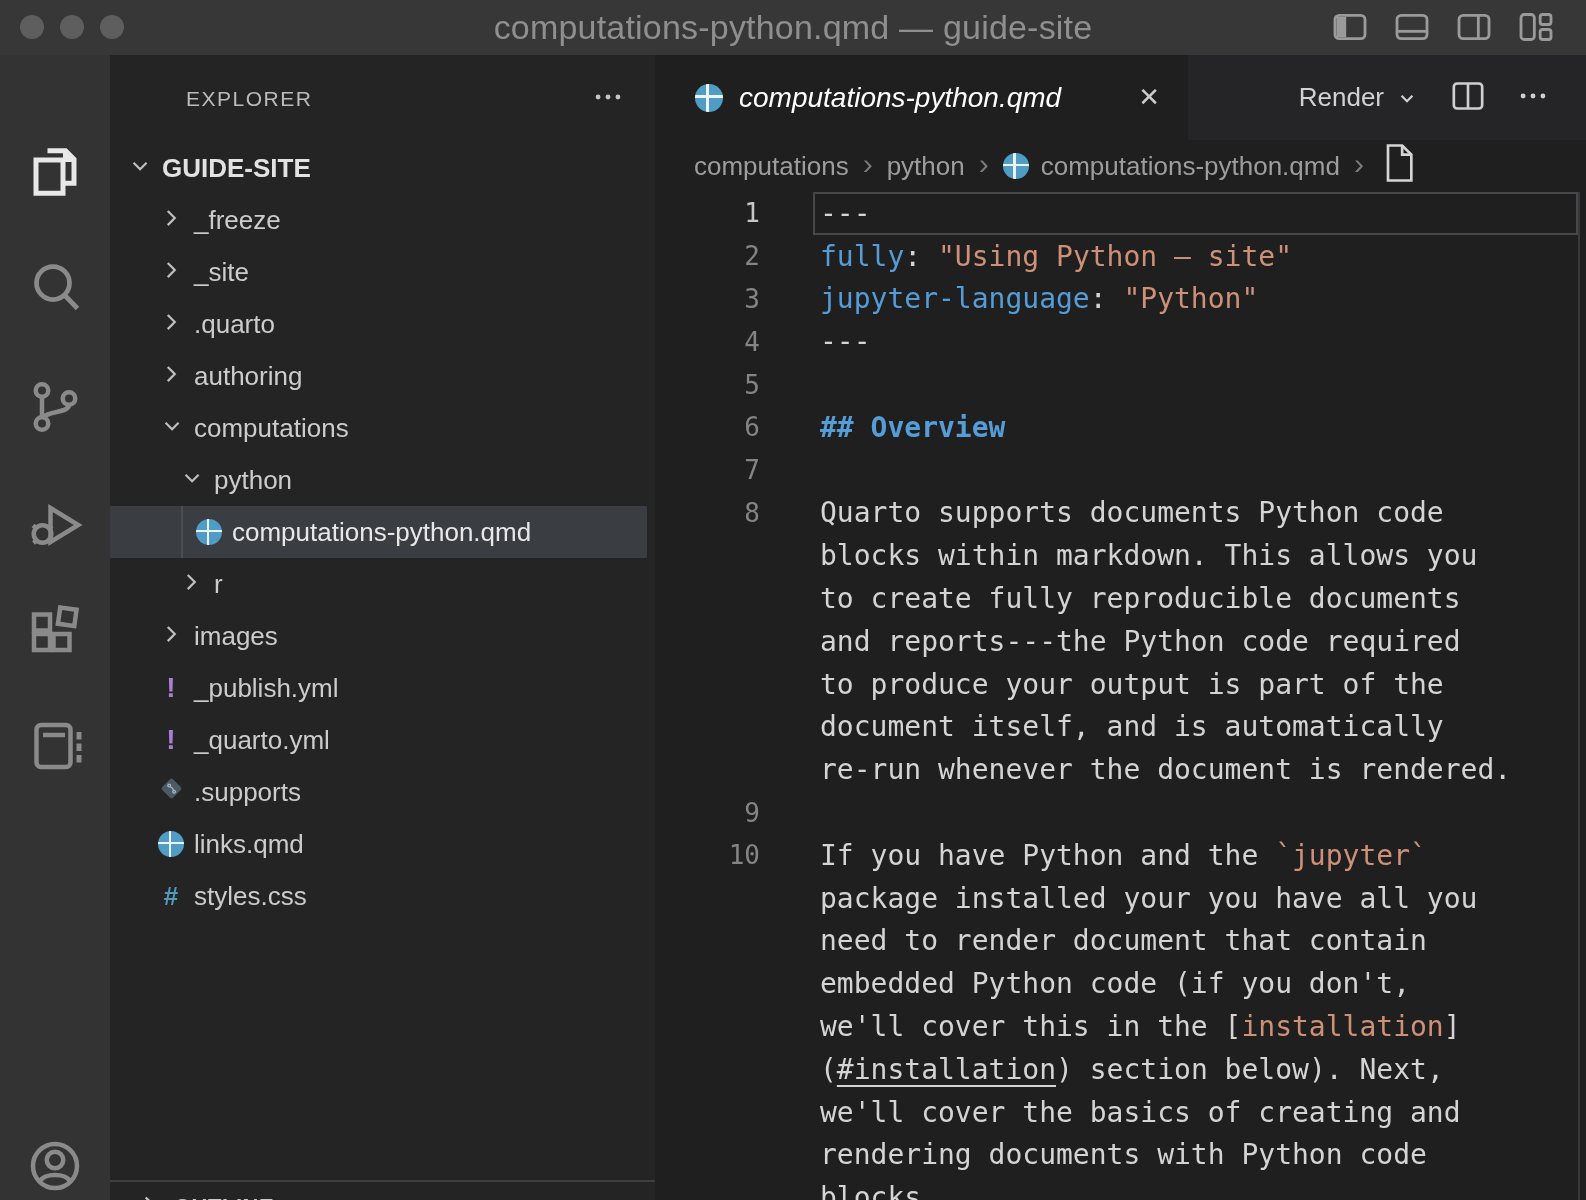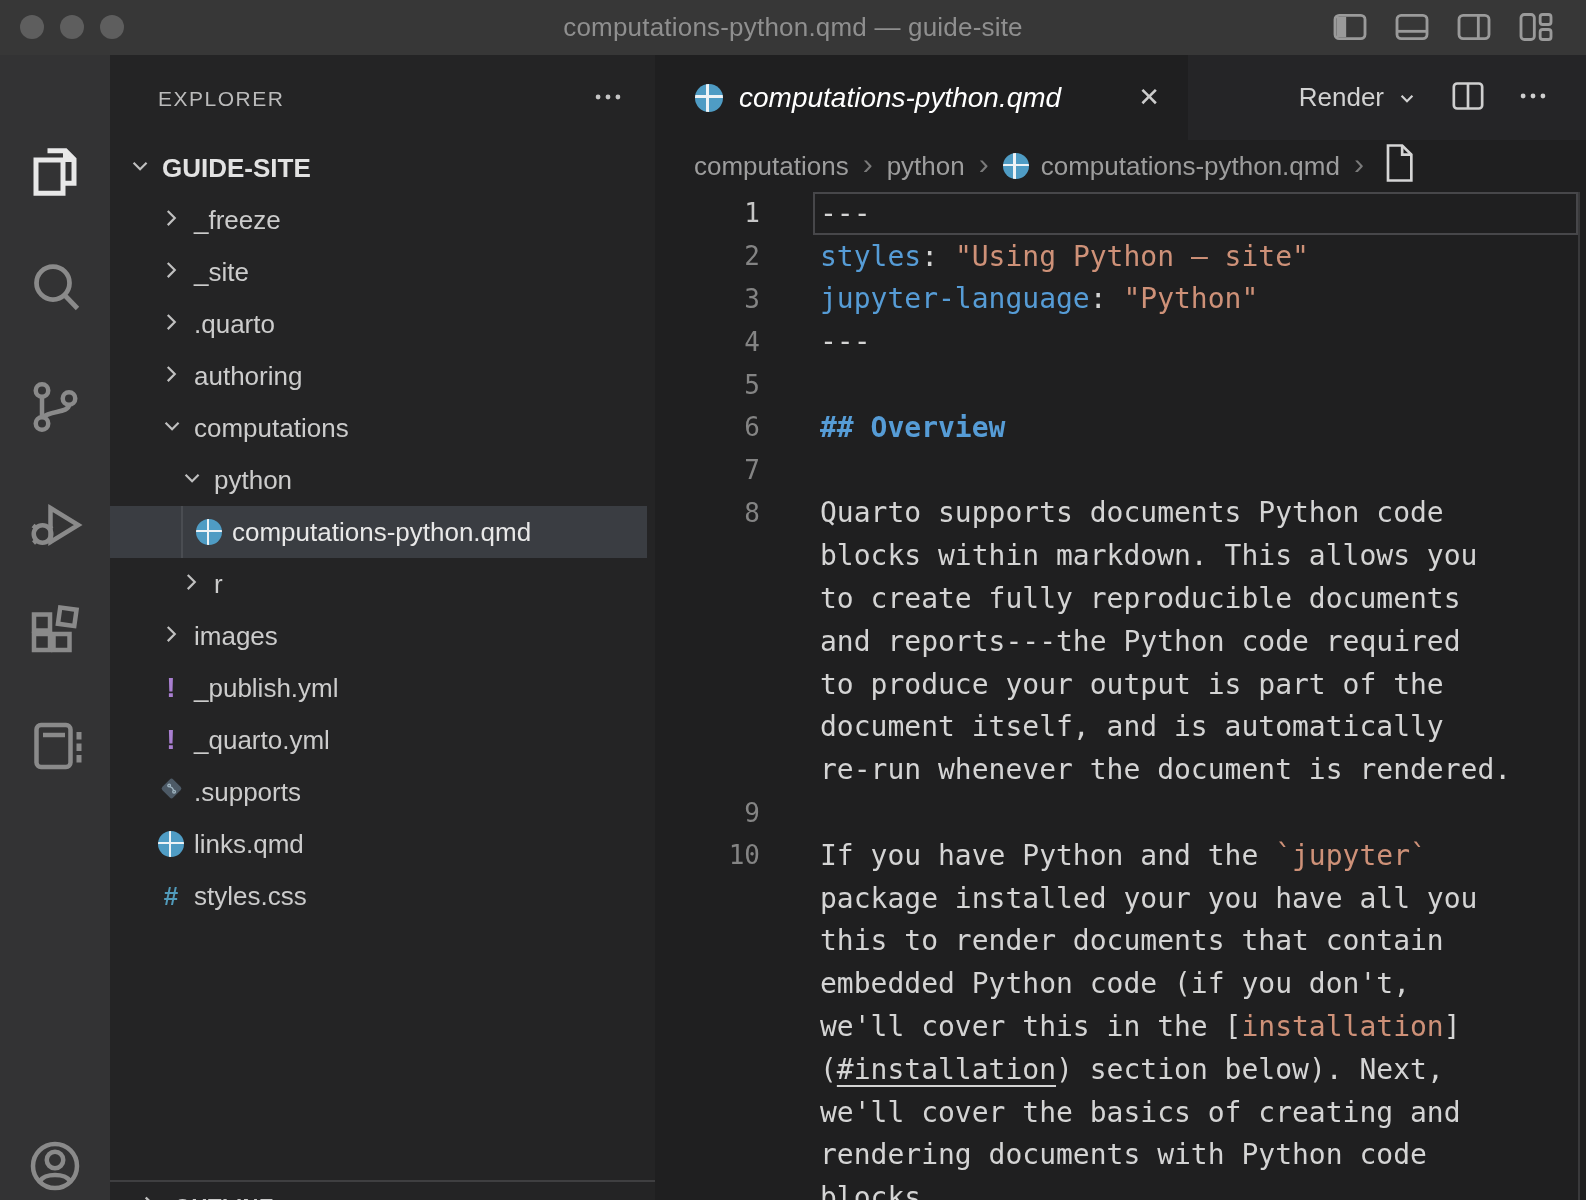--- a/index.html
+++ b/index.html
@@ -4,35 +4,35 @@
 <style>
   * { margin:0; padding:0; box-sizing:border-box; }
   html,body { width:1586px; height:1200px; overflow:hidden; background:#1f1f20;
     font-family:"Liberation Sans", sans-serif; -webkit-font-smoothing:antialiased; }
 
   
   .titlebar { position:relative; height:55px; background:#373737; display:flex;
     align-items:center; justify-content:center; }
   .traffic { position:absolute; left:20px; top:15px; display:flex; gap:16px; }
   .light { width:24px; height:24px; border-radius:50%; background:#5e5e5e; }
-  .wintitle { color:#8f8f8f; font-size:26px; letter-spacing:.2px; }
+  .wintitle { color:#8f8f8f; font-size:34px; letter-spacing:.2px; }
   .winicons { position:absolute; right:30px; top:7px; display:flex; gap:22px; color:#9a9a9a; }
   .winicons svg { display:block; }
 
   
   .main { display:flex; height:1145px; }
 
   
   .activitybar { position:relative; width:110px; background:#333334; flex:none; }
   .abicon { position:absolute; left:25px; width:60px; height:60px; color:#8a8a8a; }
   .abicon svg { display:block; }
   .abicon.active { color:#e8e8e8; }
 
   
-  .sidebar { position:relative; width:545px; background:#242425; flex:none; overflow:hidden; }
+  .sidebar { position:relative; width:545px; background:#242425; flex:none; overflow:hidden;padding-left:28px; }
   .sbheader { height:88px; display:flex; align-items:center; padding:0 30px 0 48px; }
   .sbheader .sbtitle { color:#bbbbbb; font-size:21px; letter-spacing:1.5px; }
   .sbheader .more { margin-left:auto; color:#c5c5c5; }
   .tree { position:absolute; top:87px; left:0; right:8px; }
   .trow { position:relative; height:52px; display:flex; align-items:center; color:#cccccc;
     font-size:26px; cursor:default; }
   .trow.selected { background:#3a3d42; color:#e8e8e8; }
   .trow.bold { font-weight:bold; color:#e2e2e2; }
   .trow .slot { flex:none; display:flex; align-items:center; justify-content:center;
     width:30px; margin-right:8px; }
@@ -375,21 +375,21 @@
         </span>
       </div>
 
     <div class="code" id="code">
         <div class="crow hl">
           <span class="gutter">1</span>
           <span class="cline"><span class="seg-plain">---</span></span>
         </div>
         <div class="crow">
           <span class="gutter">2</span>
-          <span class="cline"><span class="seg-key">styles</span><span class="seg-plain">: </span><span class="seg-str">"Using Python — site"</span></span>
+          <span class="cline"><span class="seg-key">fully</span><span class="seg-plain">: </span><span class="seg-str">"Using Python — site"</span></span>
         </div>
         <div class="crow">
           <span class="gutter">3</span>
           <span class="cline"><span class="seg-key">jupyter-language</span><span class="seg-plain">: </span><span class="seg-str">"Python"</span></span>
         </div>
         <div class="crow">
           <span class="gutter">4</span>
           <span class="cline"><span class="seg-plain">---</span></span>
         </div>
         <div class="crow">
@@ -439,21 +439,21 @@
         <div class="crow">
           <span class="gutter">10</span>
           <span class="cline"><span class="seg-plain">If you have Python and the </span><span class="seg-str">`jupyter`</span></span>
         </div>
         <div class="crow">
           <span class="gutter"></span>
           <span class="cline"><span class="seg-plain">package installed your you have all you</span></span>
         </div>
         <div class="crow">
           <span class="gutter"></span>
-          <span class="cline"><span class="seg-plain">this to render documents that contain</span></span>
+          <span class="cline"><span class="seg-plain">need to render document that contain</span></span>
         </div>
         <div class="crow">
           <span class="gutter"></span>
           <span class="cline"><span class="seg-plain">embedded Python code (if you don't,</span></span>
         </div>
         <div class="crow">
           <span class="gutter"></span>
           <span class="cline"><span class="seg-plain">we'll cover this in the [</span><span class="seg-str">installation</span><span class="seg-plain">]</span></span>
         </div>
         <div class="crow">

